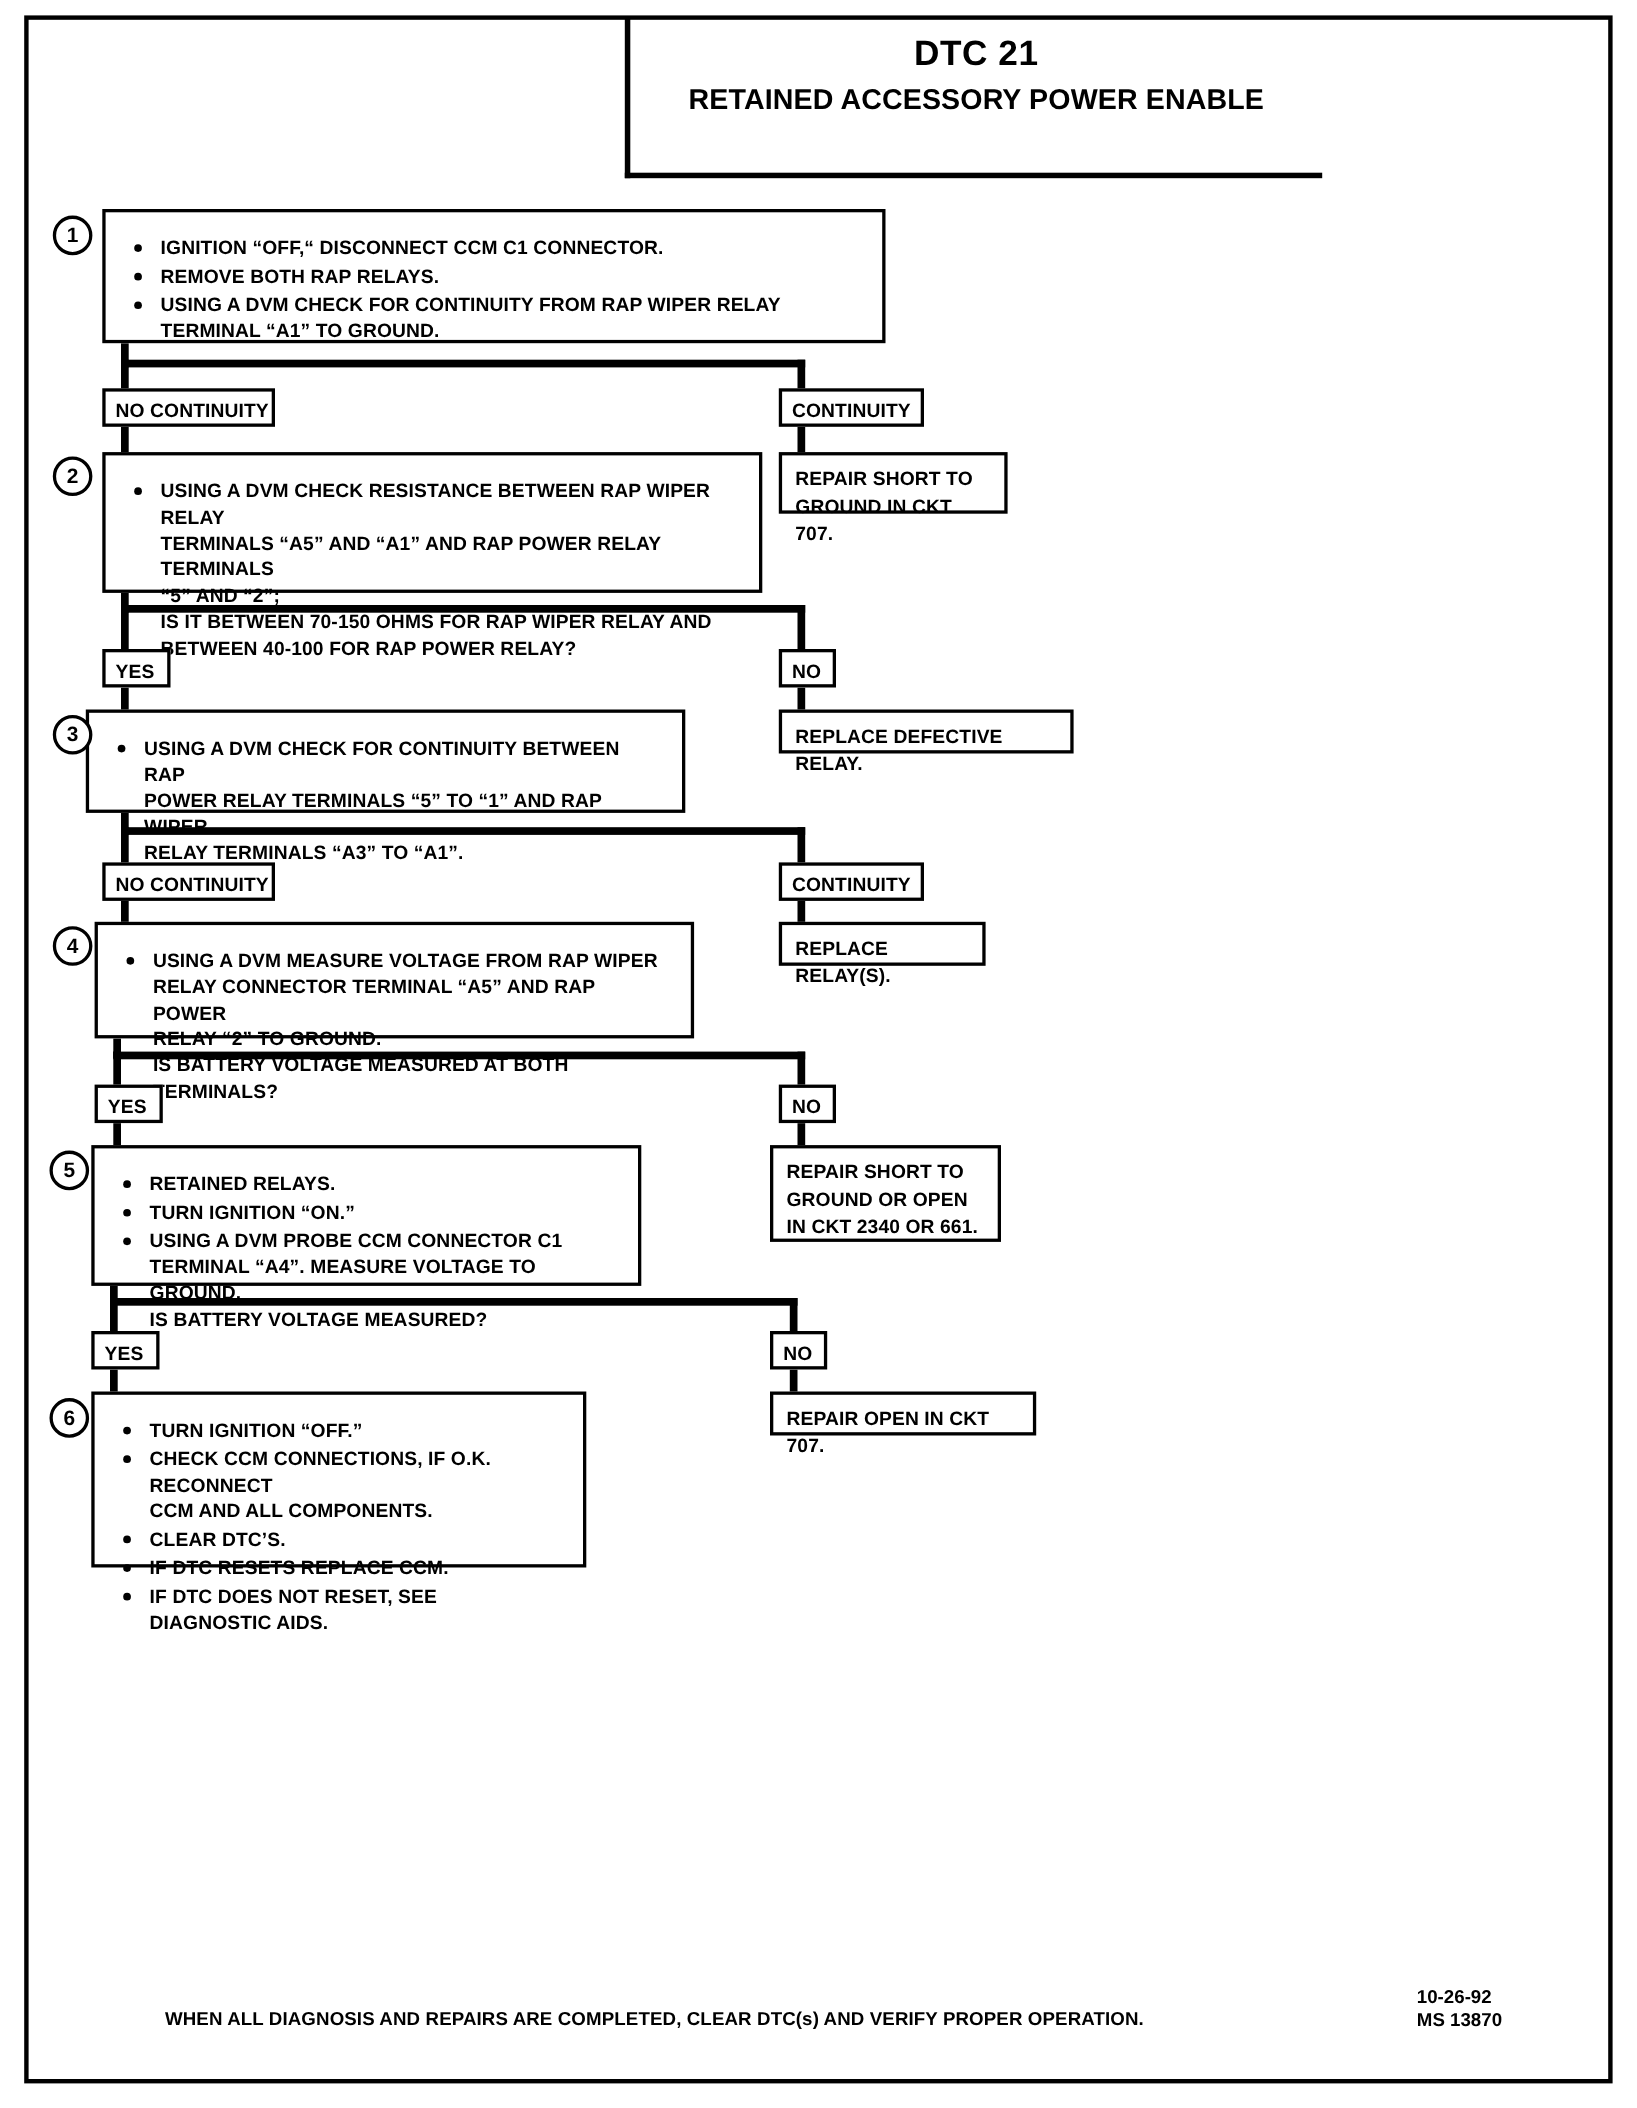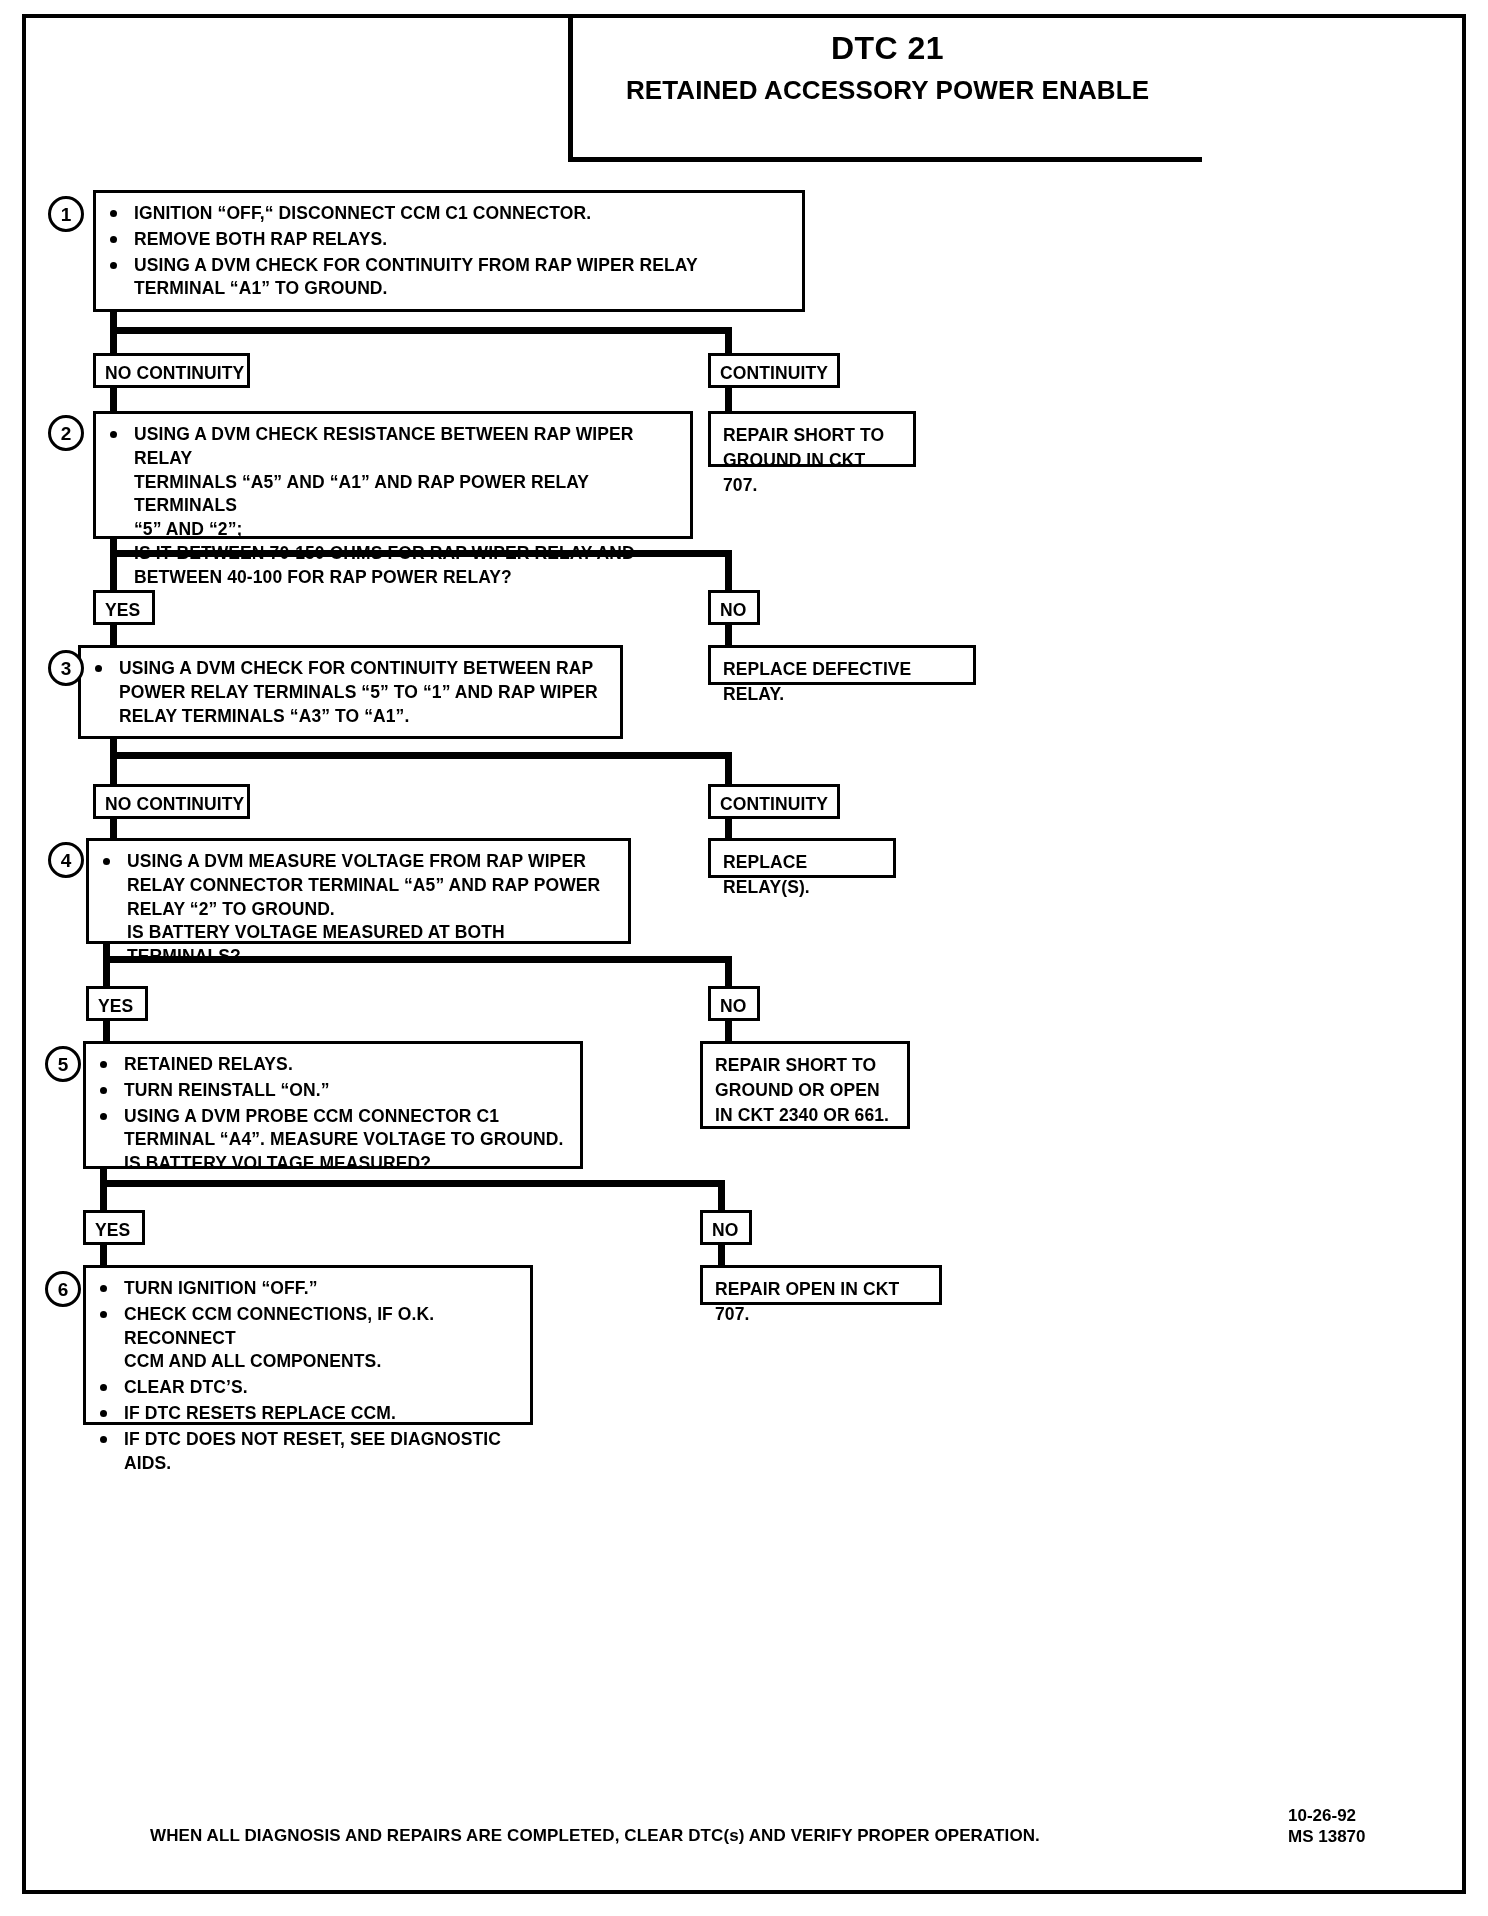--- a/index.html
+++ b/index.html
@@ -56,21 +56,21 @@
     font-size:17.5px;
     white-space:nowrap;
     z-index:4;
   }
   .result-box{
     padding:9px 10px 8px 12px;
     font-size:17.5px;
     line-height:1.42;
   }
   
-  ul.bl{margin:0;padding:0;list-style:none;}
+  ul.bl{margin:12px;padding:0;list-style:none;}
   ul.bl li{
     position:relative;
     padding-left:26px;
     margin:0 0 2px 0;
   }
   ul.bl li:before{
     content:"";
     position:absolute;
     left:2px;top:8px;
     width:7px;height:7px;
@@ -188,21 +188,21 @@
 
 <div class="box label-box" style="left:86px;top:986px;width:62px;height:35px;">YES</div>
 <div class="box label-box" style="left:708px;top:986px;width:52px;height:35px;">NO</div>
 <div class="vline" style="left:103px;top:1021px;height:22px;"></div>
 <div class="vline" style="left:725px;top:1021px;height:22px;"></div>
 
 <div class="num-circle" style="left:45px;top:1046px;">5</div>
 <div class="box step-box" style="left:83px;top:1041px;width:500px;height:128px;">
   <ul class="bl">
     <li>RETAINED RELAYS.</li>
-    <li>TURN REINSTALL “ON.”</li>
+    <li>TURN IGNITION “ON.”</li>
     <li>USING A DVM PROBE CCM CONNECTOR C1<br>TERMINAL “A4”. MEASURE VOLTAGE TO GROUND.<br>IS BATTERY VOLTAGE MEASURED?</li>
   </ul>
 </div>
 <div class="box result-box" style="left:700px;top:1041px;width:210px;height:88px;">REPAIR SHORT TO<br>GROUND OR OPEN<br>IN CKT 2340 OR 661.</div>
 
 <div class="vline" style="left:100px;top:1169px;height:16px;"></div>
 <div class="hline" style="left:100px;top:1180px;width:625px;"></div>
 <div class="vline" style="left:100px;top:1180px;height:32px;"></div>
 <div class="vline" style="left:718px;top:1180px;height:32px;"></div>
 

